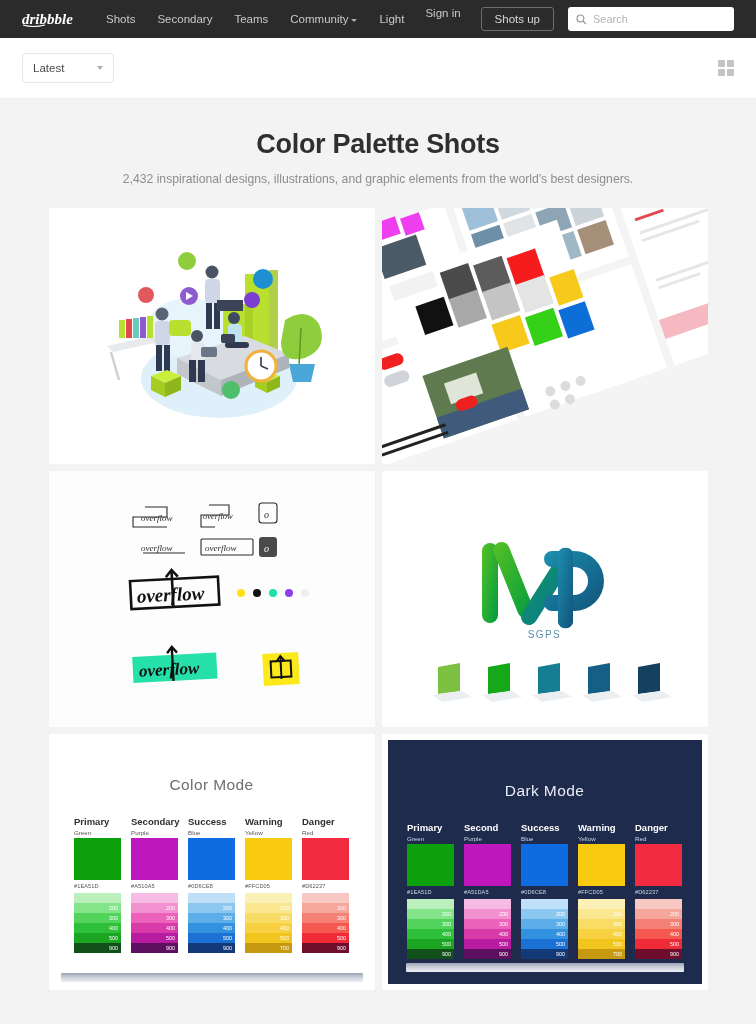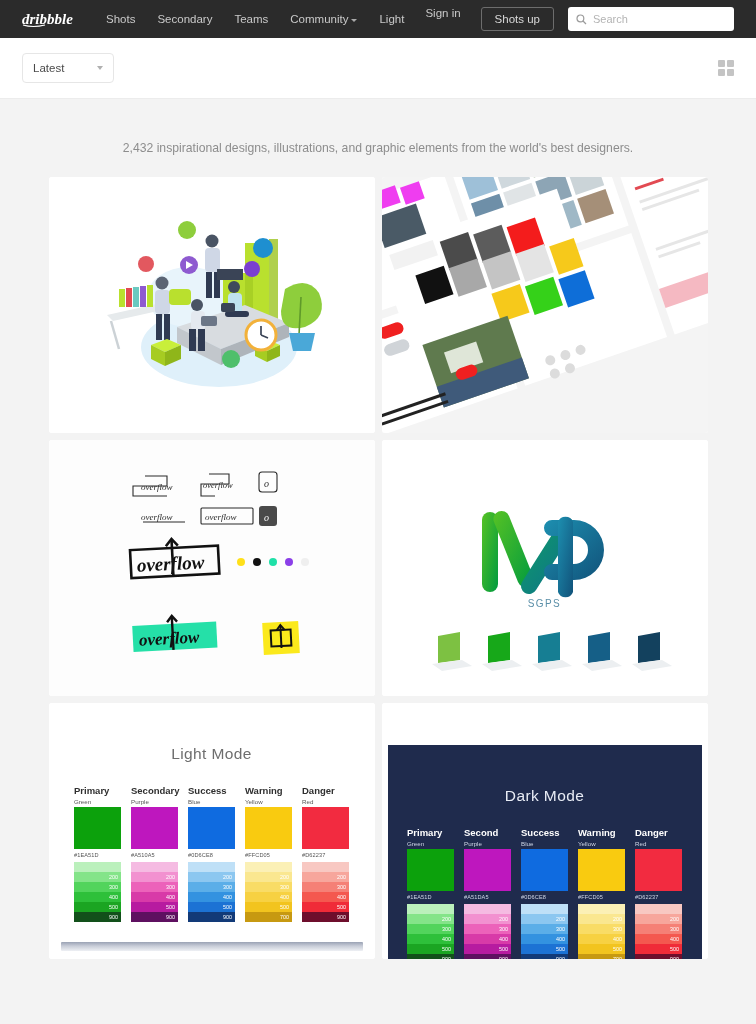--- a/index.html
+++ b/index.html
@@ -166,21 +166,21 @@
     position: absolute; width: 100%; top: 158px;
     text-align: center; font-size: 10px;
     color: #5b8fa8; letter-spacing: 1.4px;
   }
 
   
   .pal { width: 100%; height: 100%; position: relative; padding: 0; }
   .pal.light { background: #fff; }
   .pal.dark { background: #fff; padding: 6px; }
   .pal-inner { width: 100%; height: 100%; position: relative; }
-  .pal.dark .pal-inner { background: #1f2b4d; margin-top: 36px; }
+  .pal.dark .pal-inner { background: #1f2b4d; }
   .pal-title {
     text-align: center;
     padding-top: 42px;
     font-size: 15.5px;
     font-weight: normal;
     letter-spacing: 0.4px;
   }
   .pal.light .pal-title { color: #6e6e6e; }
   .pal.dark .pal-title { color: #e8ecf5; }
   .cols {
@@ -268,20 +268,21 @@
   </div>
   <div class="grid-icon">
     <i></i>
     <i></i>
     <i></i>
     <i></i>
   </div>
 </div>
 
 <div class="pagehead">
+  <h1>Color Palette Shots</h1>
   <p>2,432 inspirational designs, illustrations, and graphic elements from the world's best designers.</p>
 </div>
 
 <div class="shots">
 
   <div class="card">
     <svg class="illus" viewBox="0 0 326 256">
       <ellipse cx="170" cy="170" rx="78" ry="40" fill="#dff0fa"></ellipse>
       <ellipse cx="140" cy="120" rx="42" ry="30" fill="#e8f4fb"></ellipse>
 
@@ -537,21 +538,21 @@
           <path d="M250 224 l30 -4 l10 6 l-30 5 Z" fill="#eceff1"></path>
         </g>
       </svg>
       <div class="iap-sub">SGPS</div>
     </div>
   </div>
 
   <div class="card">
     <div class="pal light">
       <div class="pal-inner">
-        <div class="pal-title">Light Mode</div>
+        <div class="pal-title">Color Mode</div>
         <div class="cols">
 
           <div class="col">
             <div class="col-name">Primary</div>
             <div class="col-sub">Green</div>
             <div class="col-main" style="background:#0CA10C"></div>
             <div class="col-hex">#1EA51D</div>
             <div class="ramp">
               <div style="background:#BBF0BC"></div>
               <div style="background:#84E489">200</div>

